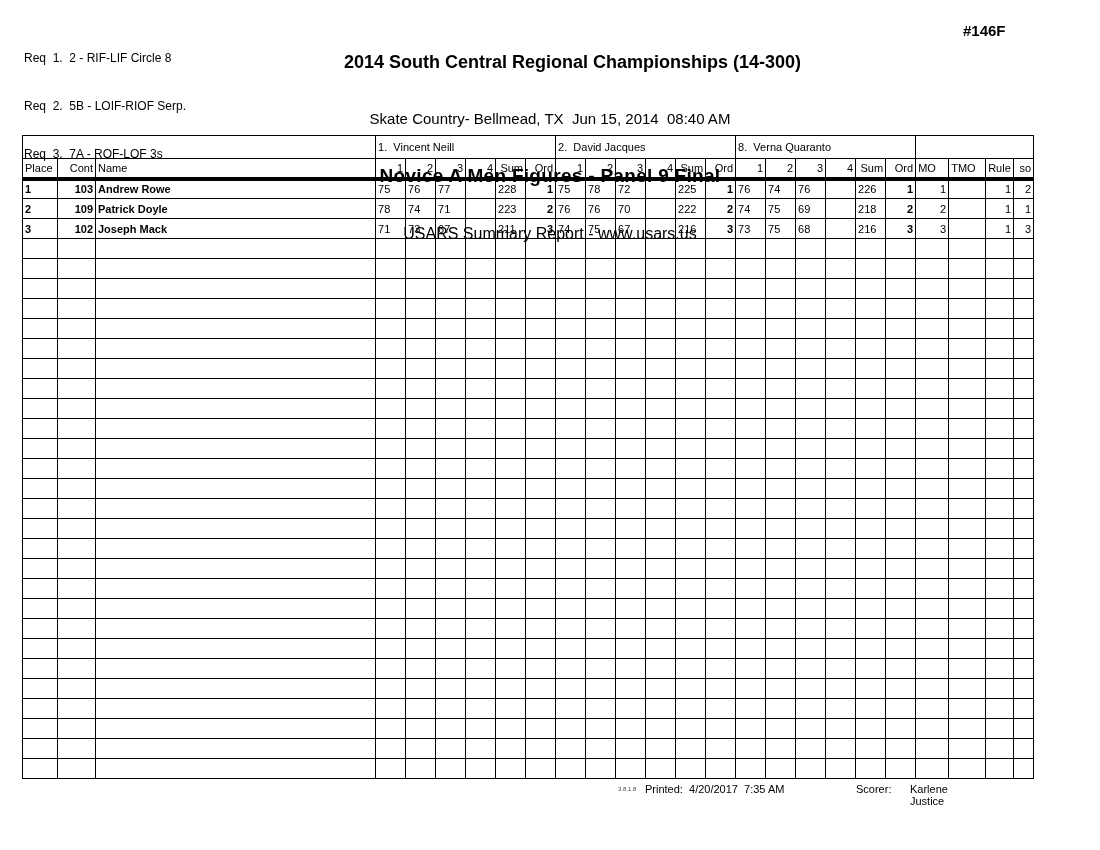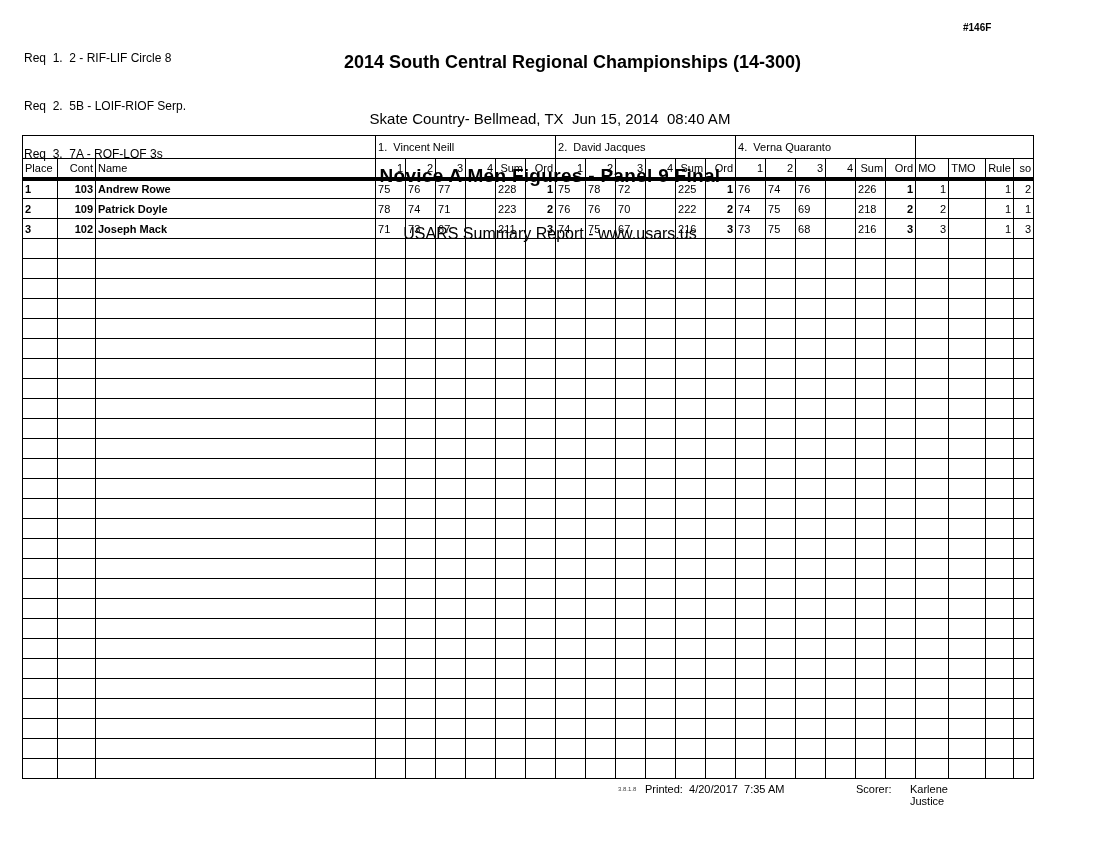--- a/index.html
+++ b/index.html
@@ -9,21 +9,21 @@
     font-family: "Liberation Sans", sans-serif;
     color: #000;
     overflow: hidden;
   }
   .req-block {
     position: absolute; left: 24px; top: 18px;
     font-size: 12px; line-height: 16px; white-space: pre;
   }
   .event-number {
     position: absolute; left: 963px; top: 22px;
-    font-size: 10px; font-weight: bold;
+    font-size: 15px; font-weight: bold;
   }
   .title-block {
     position: absolute; left: 0; right: 0; top: 16px;
     text-align: center; white-space: pre;
   }
   .t1 { font-size: 18px; font-weight: bold; line-height: 21px; padding-left: 45px; }
   .t2 { font-size: 15px; line-height: 20px; }
   .t3 { font-size: 19px; font-weight: bold; line-height: 22px; letter-spacing: 0.3px; }
   .t4 { font-size: 16px; line-height: 22px; }
 
@@ -102,21 +102,21 @@
       <col style="width: 33px;">
       <col style="width: 37px;">
       <col style="width: 28px;">
       <col style="width: 20px;">
     </colgroup>
   <tbody id="score-body">
       <tr class="judge-banner-row">
         <td class="nb" colspan="3"></td>
         <td class="jb al" colspan="6">1.  Vincent Neill</td>
         <td class="jb al" colspan="6">2.  David Jacques</td>
-        <td class="jb al" colspan="6">4.  Verna Quaranto</td>
+        <td class="jb al" colspan="6">8.  Verna Quaranto</td>
         <td class="nb" colspan="4"></td>
       </tr>
       <tr class="head-row">
         <td class="al">Place</td>
         <td class="ac">Cont</td>
         <td class="al nm">Name</td>
         <td class="ac">1</td>
         <td class="ac">2</td>
         <td class="ac">3</td>
         <td class="ac">4</td>

